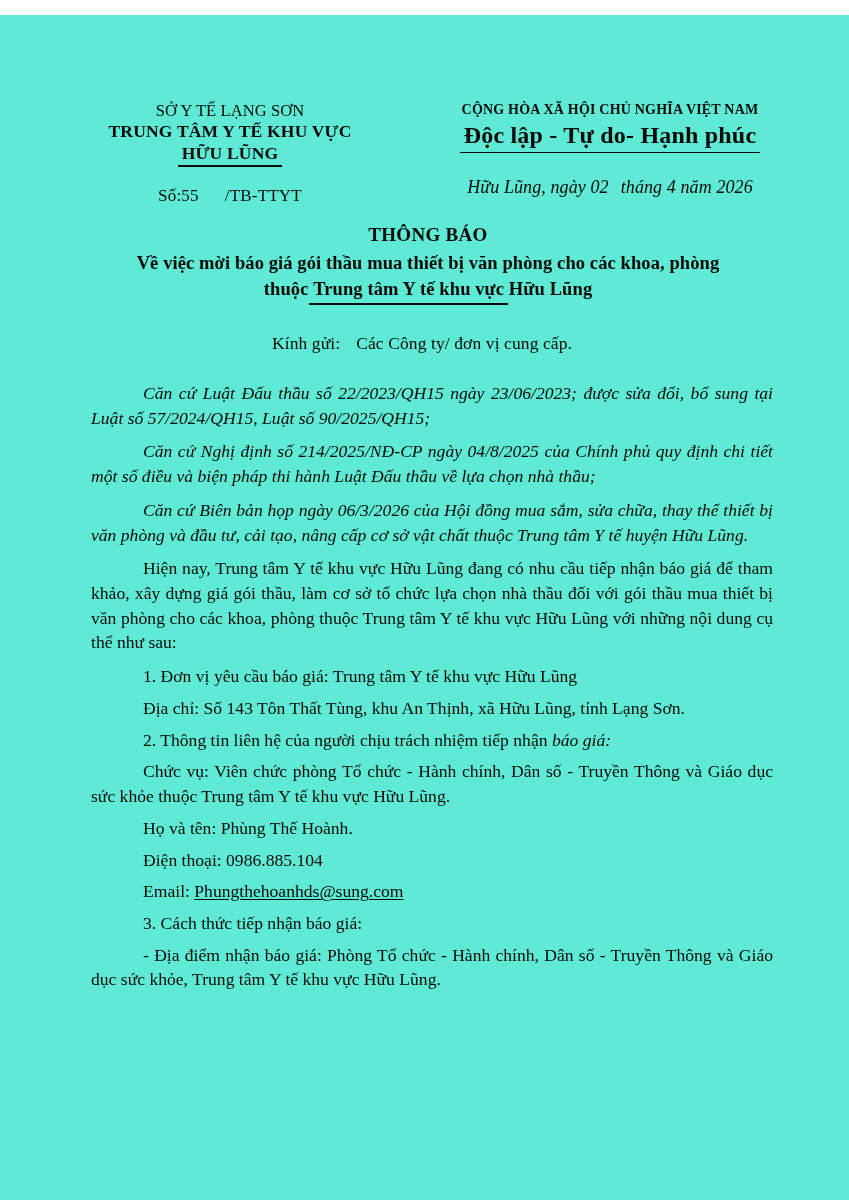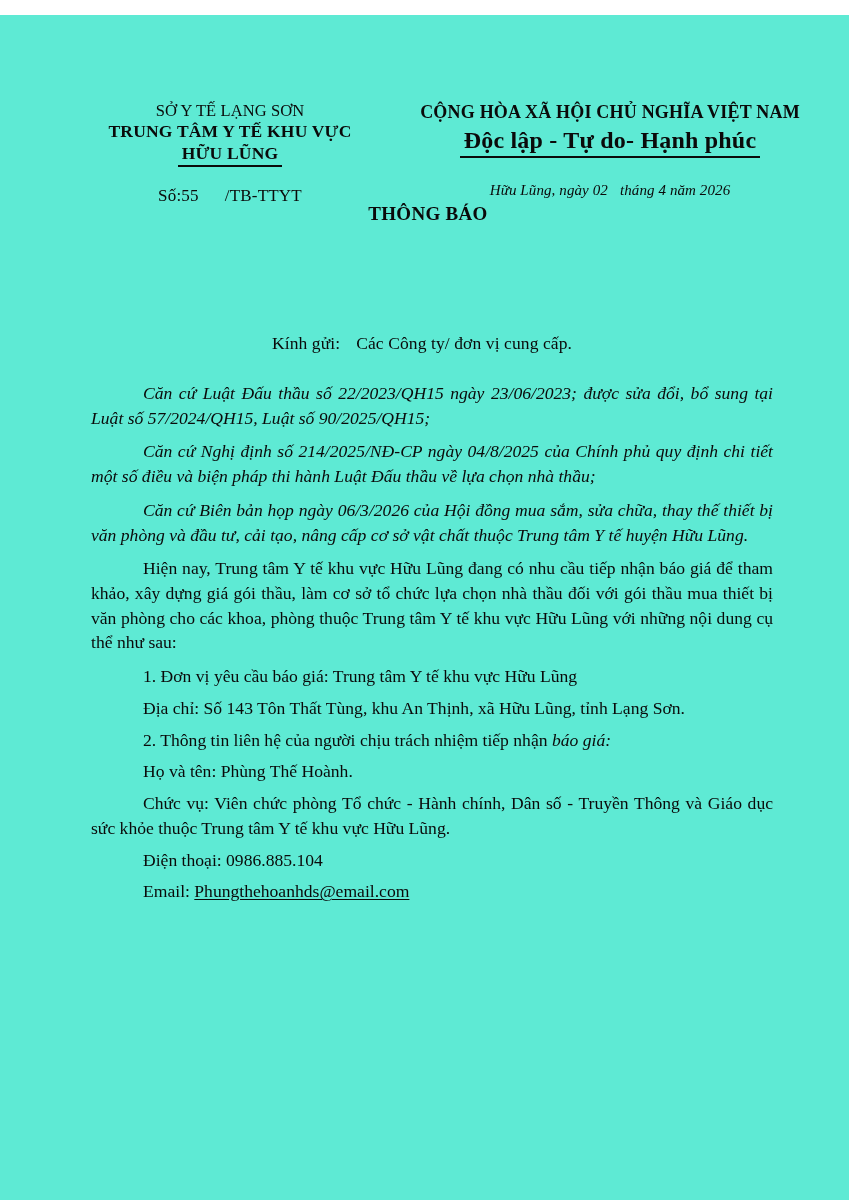--- a/index.html
+++ b/index.html
@@ -73,45 +73,45 @@
   .doc-number {
     font-size: 17px;
     margin-top: 20px;
     letter-spacing: .2px;
   }
   .doc-number .gap {
     display: inline-block;
     width: 26px;
   }
   .nation-line-1 {
-    font-size: 18px;
+    font-size: 14px;
     font-weight: bold;
     letter-spacing: .2px;
   }
   .nation-line-2 {
     font-size: 24px;
     font-weight: bold;
     margin-top: 3px;
     letter-spacing: .2px;
   }
   .place-date {
-    font-size: 15px;
+    font-size: 18px;
     font-style: italic;
     margin-top: 25px;
     letter-spacing: .1px;
   }
   .place-date .sp {
     display: inline-block;
     width: 12px;
   }
 
   
   .title-block {
     position: absolute;
-    top: 188px;
+    top: 209px;
     left: 88px;
     width: 680px;
     text-align: center;
   }
   .title-main {
     font-size: 19px;
     font-weight: bold;
     letter-spacing: .3px;
   }
   .title-sub {
@@ -196,20 +196,24 @@
       </div>
       <div class="place-date">
         <span>Hữu Lũng, ngày 02</span><span class="sp"></span><span>tháng 4 năm 2026</span>
       </div>
     </div>
 
   </div>
 
   <div class="title-block">
     <div class="title-main">THÔNG BÁO</div>
+    <div class="title-sub">
+      <span>Về việc mời báo giá gói thầu mua thiết bị văn phòng cho các khoa, phòng</span><br>
+      <span>thuộc </span><span class="u-wrap">Trung tâm Y tế khu vực</span><span> Hữu Lũng</span>
+    </div>
   </div>
 
   <div class="recipient">
     <span>Kính gửi:</span><span class="sp"></span><span>Các Công ty/ đơn vị cung cấp.</span>
   </div>
 
   <div class="body-area">
 
     <p class="para italic">Căn cứ Luật Đấu thầu số 22/2023/QH15 ngày 23/06/2023; được sửa đổi, bổ sung tại Luật số 57/2024/QH15, Luật số 90/2025/QH15;</p>
 
@@ -221,28 +225,30 @@
 
 
     <p class="para tight">1. Đơn vị yêu cầu báo giá: Trung tâm Y tế khu vực Hữu Lũng</p>
 
     <p class="para tight">Địa chỉ: Số 143 Tôn Thất Tùng, khu An Thịnh, xã Hữu Lũng, tỉnh Lạng Sơn.</p>
 
     <p class="para tight">
       <span>2. Thông tin liên hệ của người chịu trách nhiệm tiếp nhận </span><span class="it-tail">báo giá:</span>
     </p>
 
+    <p class="para tight">Chức vụ: Viên chức phòng Tổ chức - Hành chính, Dân số - Truyền Thông và Giáo dục sức khỏe thuộc Trung tâm Y tế khu vực Hữu Lũng.</p>
+
     <p class="para tight">Họ và tên: Phùng Thế Hoành.</p>
 
-    <p class="para tight">Chức vụ: Viên chức phòng Tổ chức - Hành chính, Dân số - Truyền Thông và Giáo dục sức khỏe thuộc Trung tâm Y tế khu vực Hữu Lũng.</p>
-
     <p class="para tight">Điện thoại: 0986.885.104</p>
 
     <p class="para tight">
-      <span>Email: </span><span class="email-link">Phungthehoanhds@email.com</span>
+      <span>Email: </span><span class="email-link">Phungthehoanhds@sung.com</span>
     </p>
 
-
-
+    <p class="para tight">3. Cách thức tiếp nhận báo giá:</p>
+
+
+    <p class="para tight">- Địa điểm nhận báo giá: Phòng Tổ chức - Hành chính, Dân số - Truyền Thông và Giáo dục sức khỏe, Trung tâm Y tế khu vực Hữu Lũng.</p>
 
   </div>
 
 </div>
 
 </body></html>

